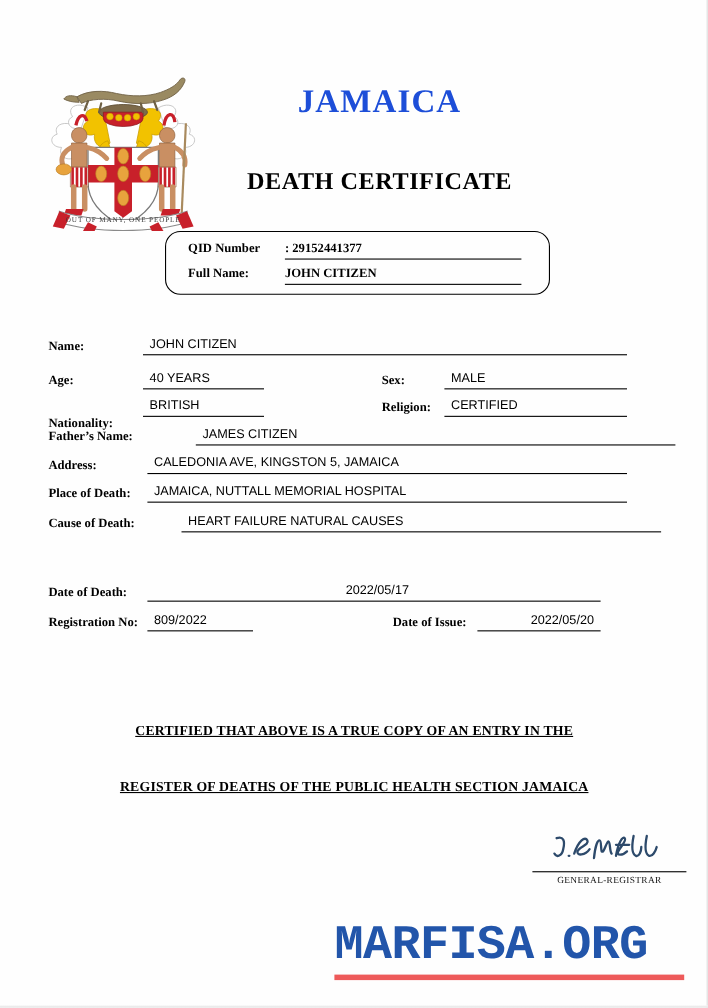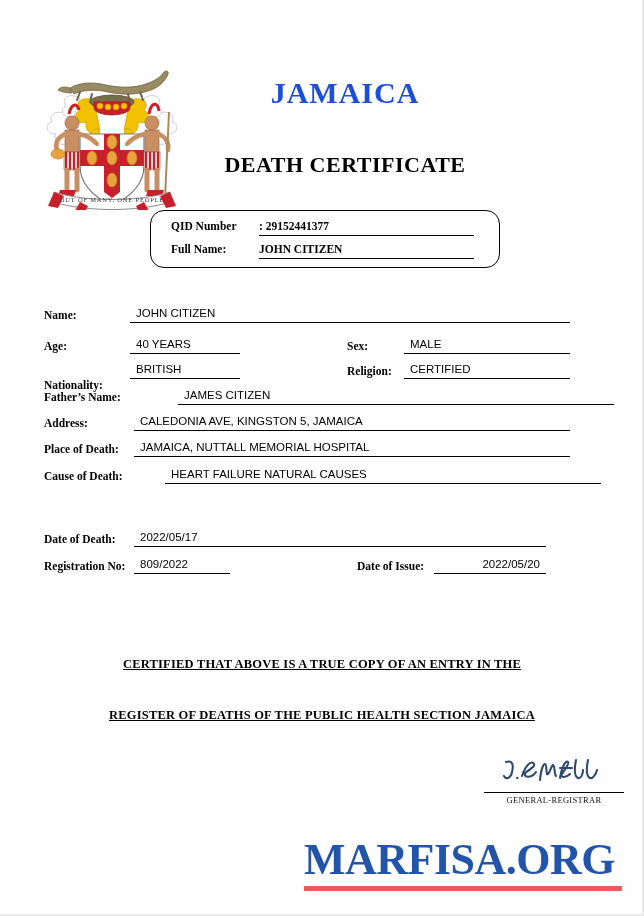--- a/index.html
+++ b/index.html
@@ -157,21 +157,21 @@
     white-space: nowrap;
   }
 
   
   .wm {
     position: absolute;
     left: 304px; top: 838px;
     width: 320px;
   }
   .wm-text {
-    font-family: Liberation Serif, serif;
+    font-family: Liberation Mono, monospace;
     font-size: 44px;
     font-weight: bold;
     letter-spacing: -0.5px;
     line-height: 1;
     white-space: nowrap;
   }
   .wm-bar {
     margin-top: 4px;
     width: 318px;
     height: 5px;
@@ -314,21 +314,21 @@
   <span class="field-label" style="left:44px; top:417px;">Address:</span>
   <span class="field-val" style="left:134px; top:415px; width:436px;">CALEDONIA AVE, KINGSTON 5, JAMAICA</span>
 
   <span class="field-label" style="left:44px; top:443px;">Place of Death:</span>
   <span class="field-val" style="left:134px; top:441px; width:436px;">JAMAICA, NUTTALL MEMORIAL HOSPITAL</span>
 
   <span class="field-label" style="left:44px; top:470px;">Cause of Death:</span>
   <span class="field-val" style="left:138px; top:468px; width:436px;margin-left:27px;">HEART FAILURE NATURAL CAUSES</span>
 
   <span class="field-label" style="left:44px; top:533px;">Date of  Death:</span>
-  <span class="field-val" style="left:134px; top:531px; width:412px;">2022/05/17</span>
+  <span class="field-val" style="left:134px; top:531px; width:412px;text-align:center;">2022/05/17</span>
 
   <span class="field-label" style="left:44px; top:560px;">Registration No:</span>
   <span class="field-val" style="left:134px; top:558px; width:96px;">809/2022</span>
 
   <span class="field-label" style="left:357px; top:560px;">Date of Issue:</span>
   <span class="field-val" style="left:434px; top:558px; width:112px; text-align:right; padding-right:6px;">2022/05/20</span>
 
   <div class="cert-line l1">CERTIFIED THAT ABOVE IS A TRUE COPY OF AN ENTRY IN THE</div>
   <div class="cert-line l2">REGISTER OF DEATHS OF THE PUBLIC HEALTH SECTION JAMAICA</div>
 

